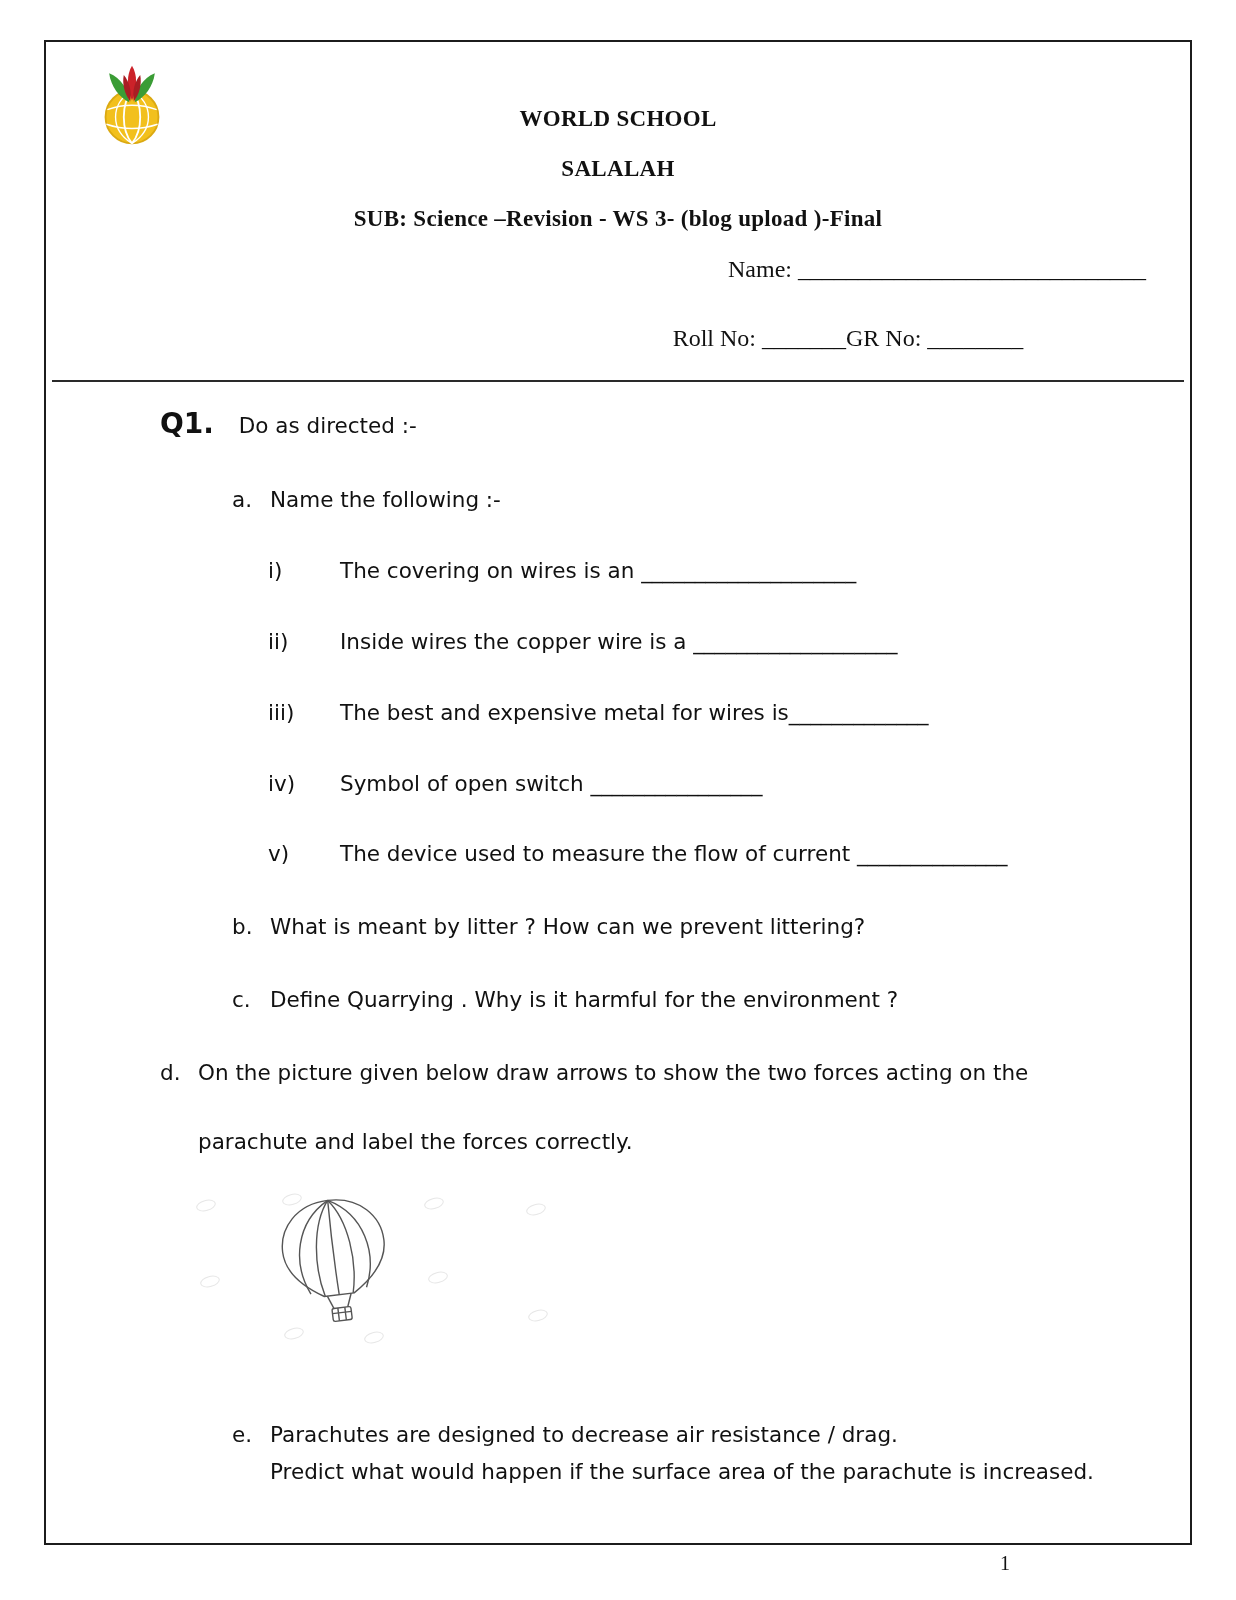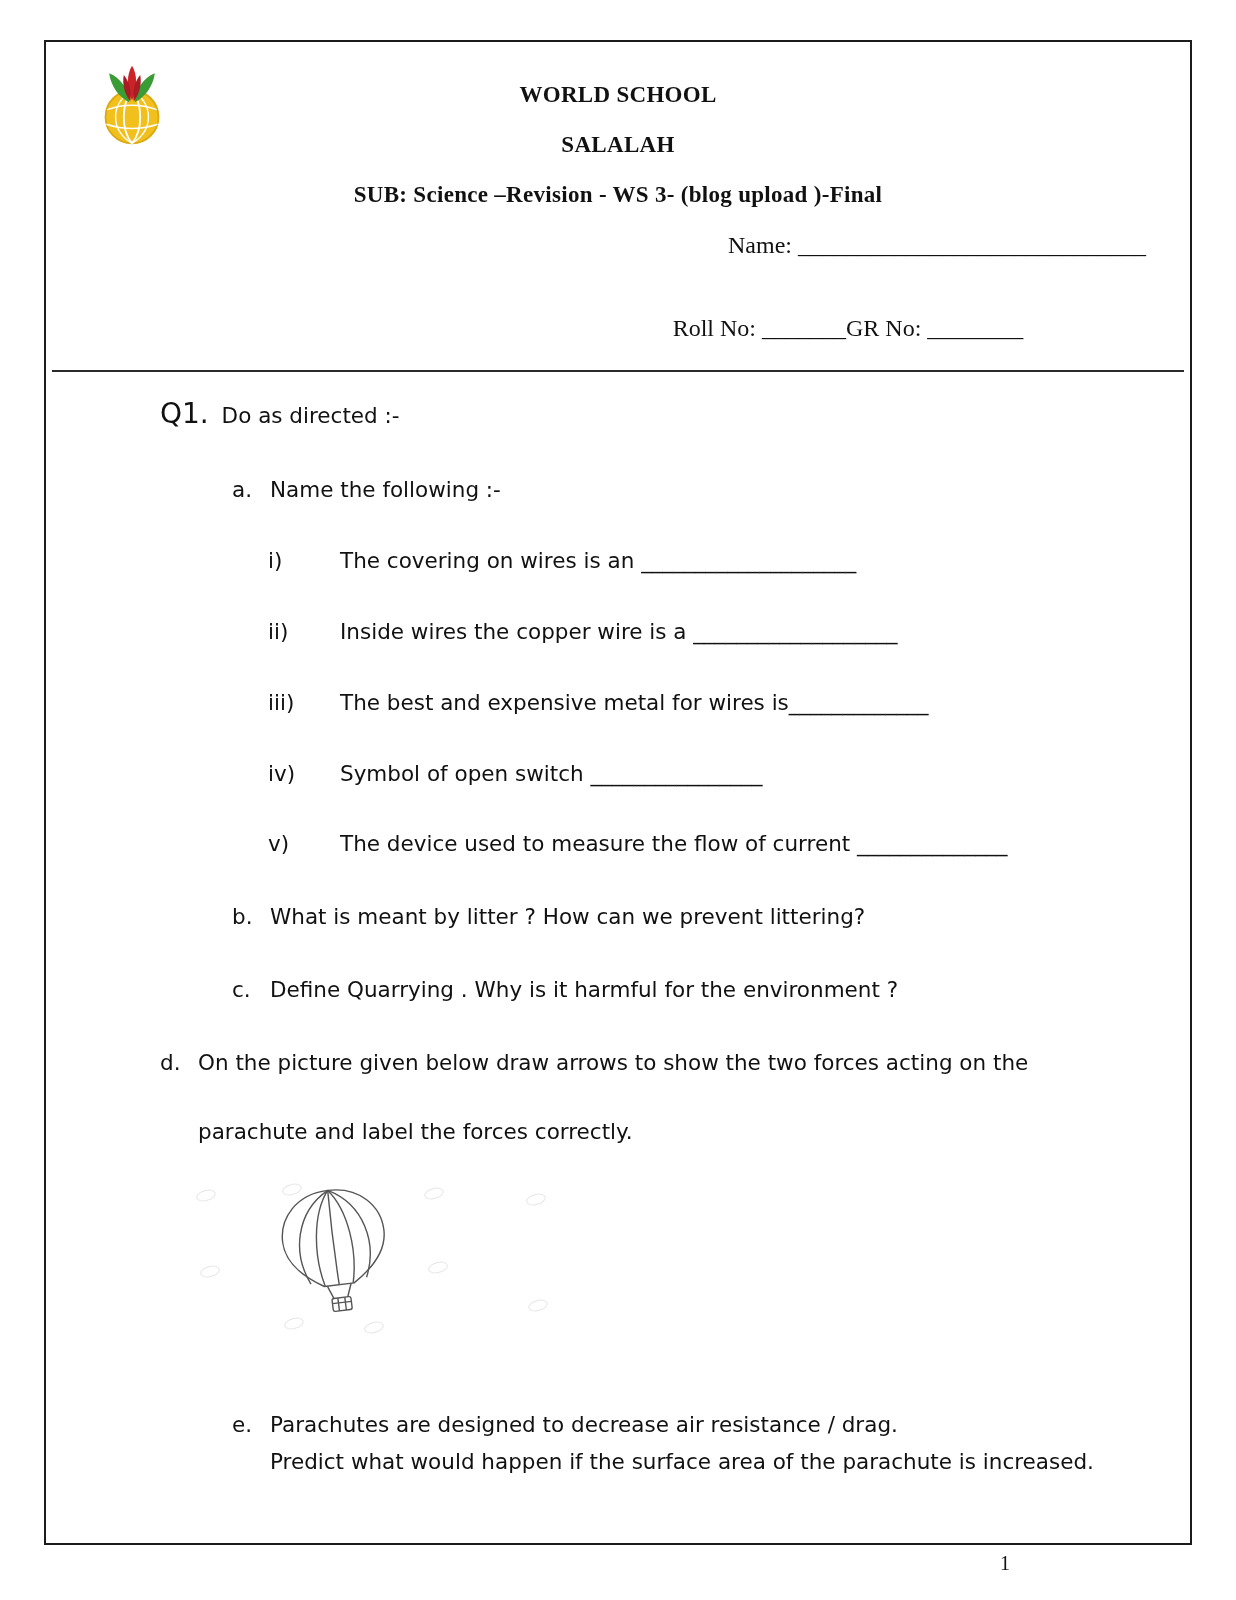--- a/index.html
+++ b/index.html
@@ -18,41 +18,41 @@
     width: 1148px; height: 1505px;
     border: 2px solid #1c1c1c;
     background: #fff;
   }
   
   .logo {
     position: absolute;
     left: 40px; top: 22px;
     width: 92px; height: 84px;
   }
-  .titles { text-align: center; font-family: "Liberation Serif", serif; font-weight: bold; padding-top: 40px; }
+  .titles { text-align: center; font-family: "Liberation Serif", serif; font-weight: bold; padding-top: 64px; }
   .titles p { margin: 0 0 24px 0; font-size: 23px; letter-spacing: 0.3px; }
   .fields {
     font-family: "Liberation Serif", serif;
     font-size: 24px;
     padding: 0 44px 0 44px;
     margin-top: 16px;
   }
   .fields .frow { display: flex; justify-content: flex-end; }
-  .fields .frow + .frow { margin-top: 56px; font-family: Liberation Serif, serif; }
+  .fields .frow + .frow { margin-top: 42px; font-family: Liberation Serif, serif; }
   .fields .right-col { width: 300px; }
   .blank-line { letter-spacing: 0; white-space: nowrap; }
   .rule {
     border: 0;
     border-top: 2px solid #2a2a2a;
     margin: 28px 6px 0 6px;
   }
   
   main { padding-top: 10px; font-size: 21.5px; line-height: 1.25; }
   .q1-row { margin: 14px 0 0 114px; }
-  .q1-num { font-size: 28px; font-weight: 400; margin-right: 6px; }
+  .q1-num { font-size: 28px; font-weight: 700; margin-right: 18px; }
   .letter-row { display: flex; margin-top: 46px; }
   .letter-row .letter { flex: 0 0 38px; }
   .ml-std { margin-left: 186px; }
   .ml-d   { margin-left: 114px; }
   .cont-line-d { margin: 42px 4px 0 152px; }
   .item-row { display: flex; margin: 44px 0 0 222px; }
   .item-row .numeral { flex: 0 0 72px; }
   .figure {
     position: relative;
     margin: 36px 0 0 150px;

